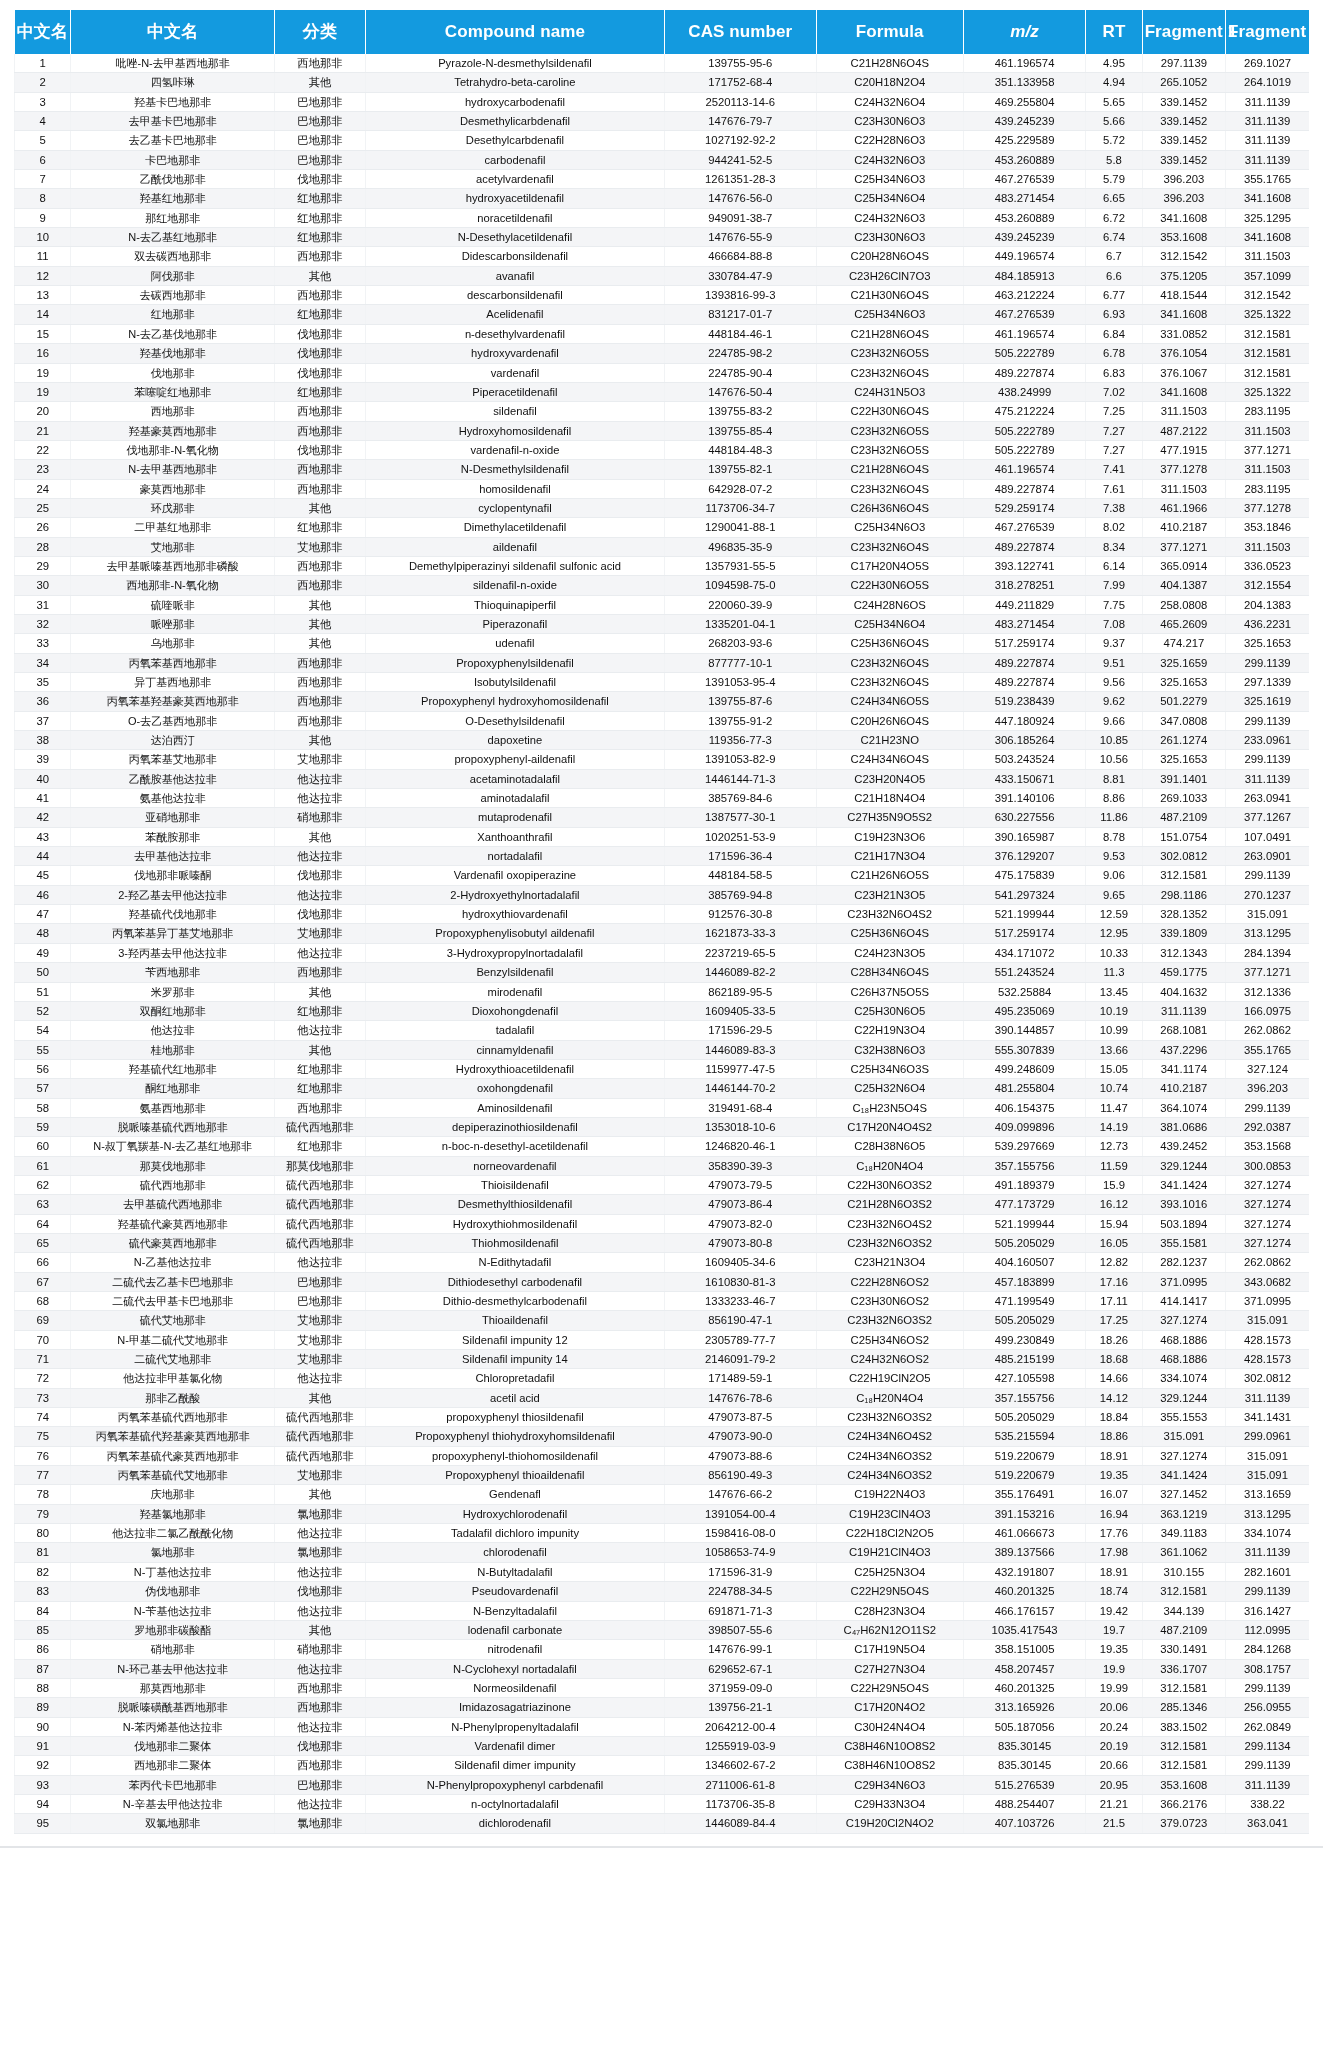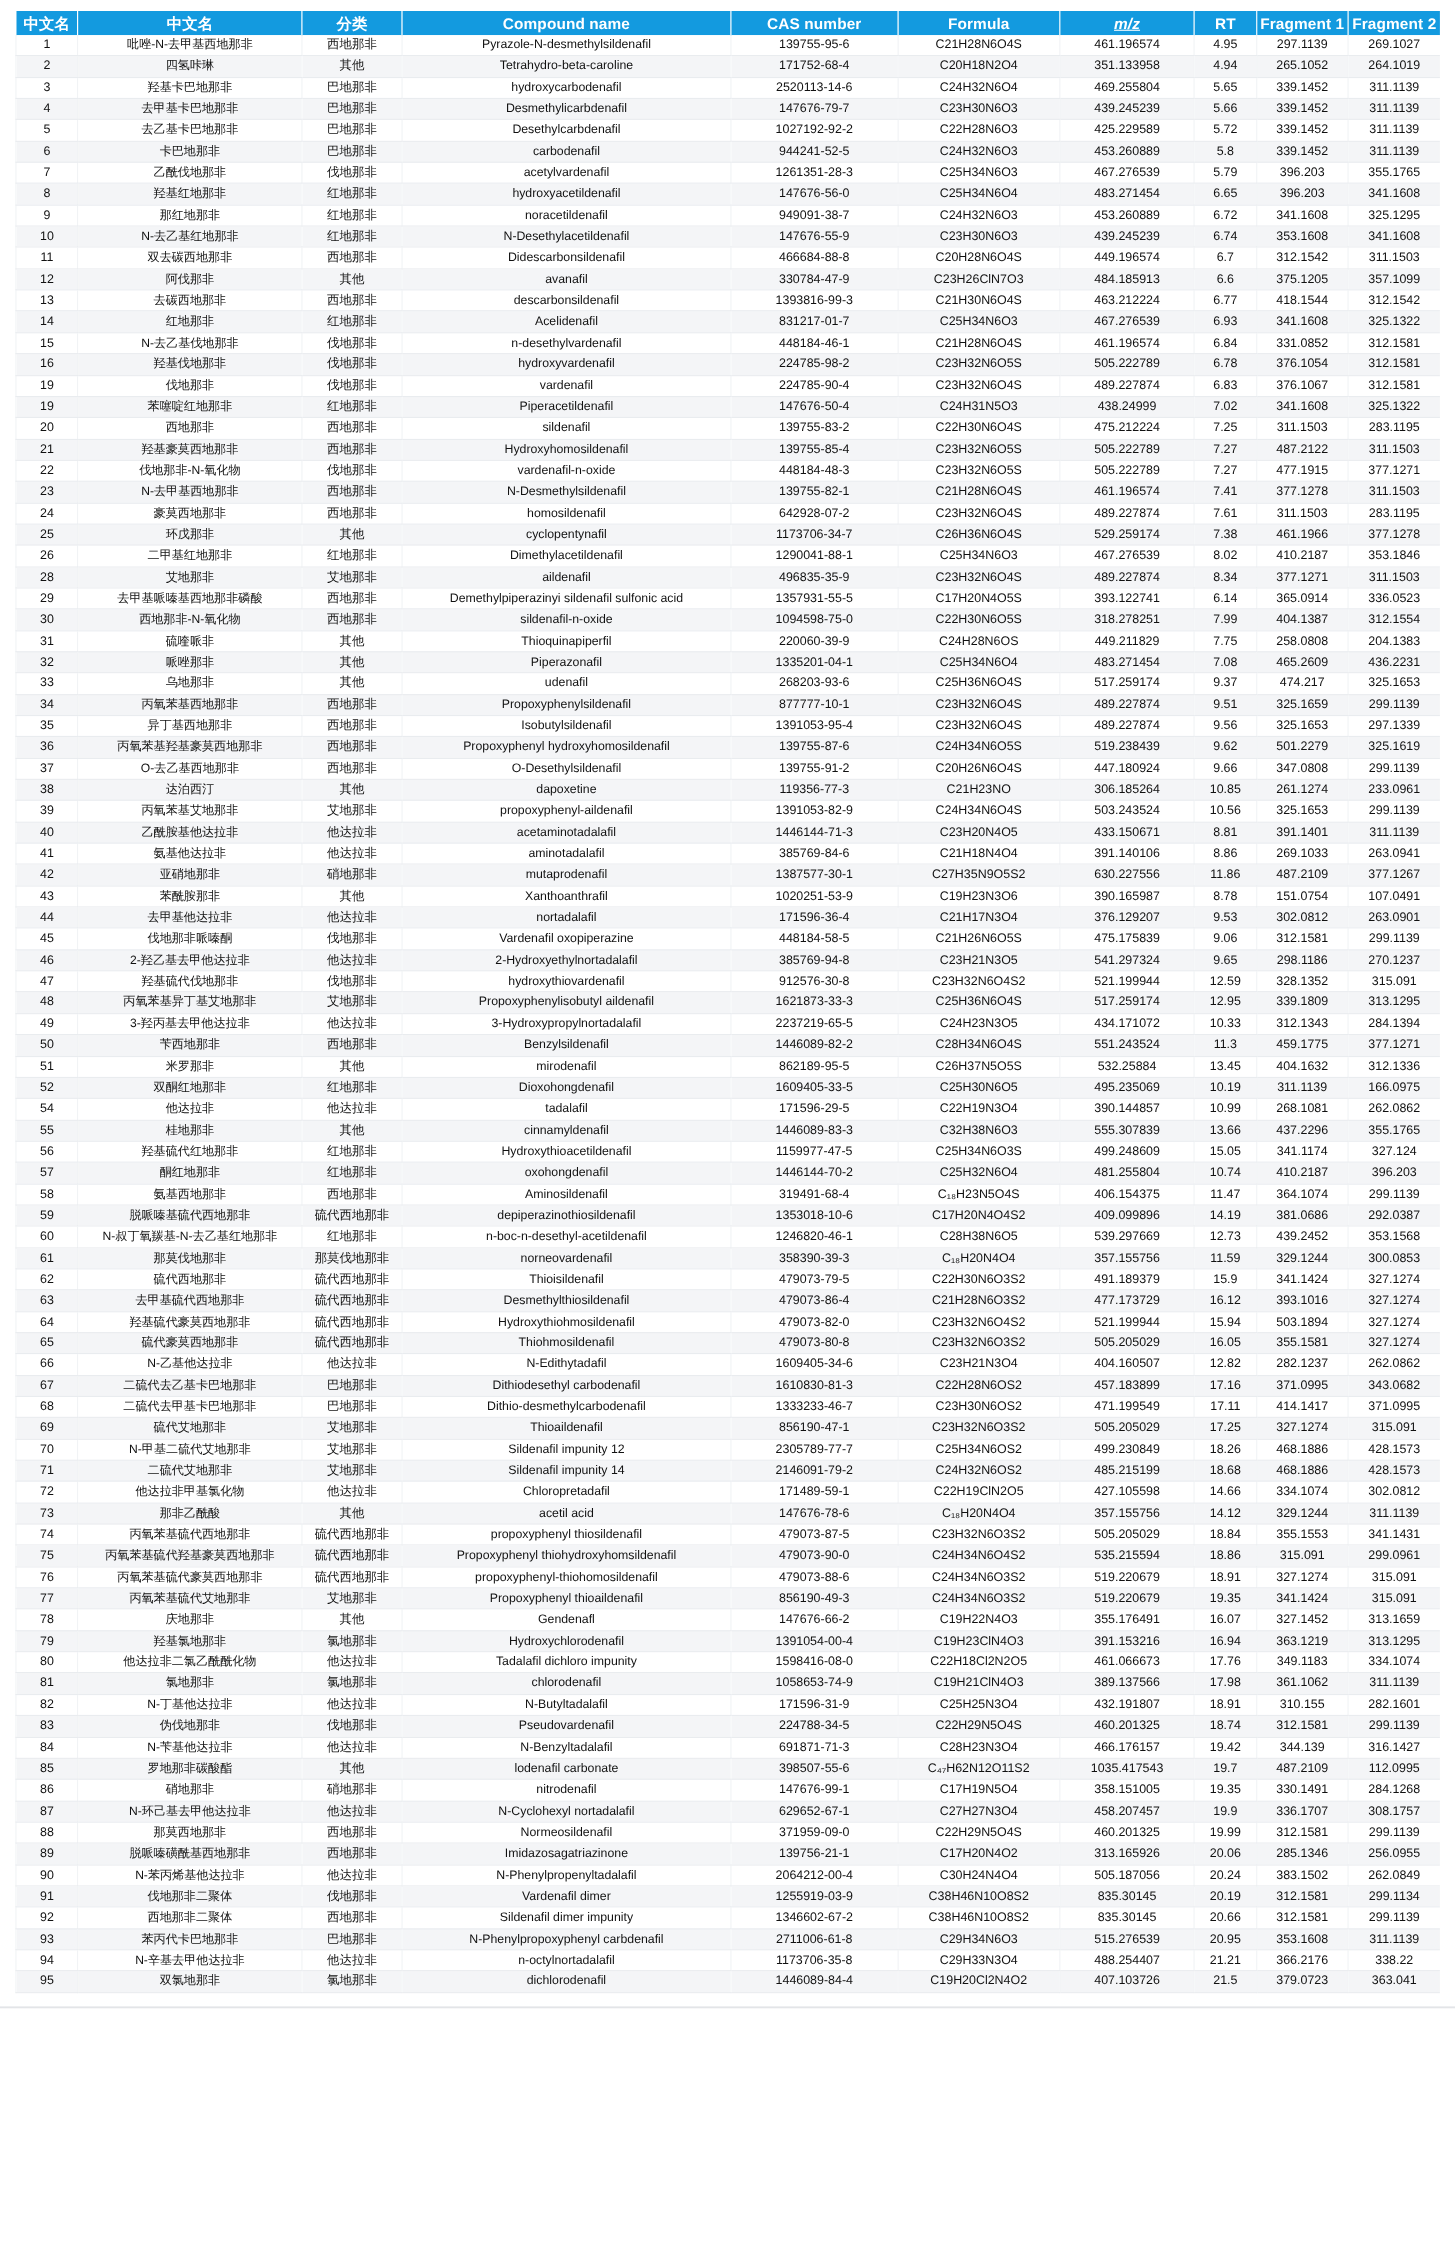--- a/index.html
+++ b/index.html
@@ -26,32 +26,32 @@
   col.c-cas   {width:140px;}
   col.c-form  {width:136px;}
   col.c-mz    {width:113px;}
   col.c-rt    {width:52px;}
   col.c-f1    {width:77px;}
   col.c-f2    {width:77px;}
 
   thead th{
     background:#139ADF;
     color:#ffffff;
-    font-size:14px;
+    font-size:17px;
     font-weight:bold;
     height:22px;
     line-height:22px;
-    padding:0 2px;
+    padding:11px 2px;
     text-align:center;
     border-right:1px solid #ffffff;
     white-space:nowrap;
     letter-spacing:0.1px;
   }
   thead th:last-child{border-right:none;}
-  thead th.mz{font-style:italic;text-decoration:underline;}
+  thead th.mz{font-style:italic;}
 
   tbody td{
     font-size:11.3px;
     height:18.35px;
     line-height:18.35px;
     padding:0 2px;
     text-align:center;
     border-bottom:1px solid #e9ecef;
     border-right:1px solid #f1f3f5;
     white-space:nowrap;

